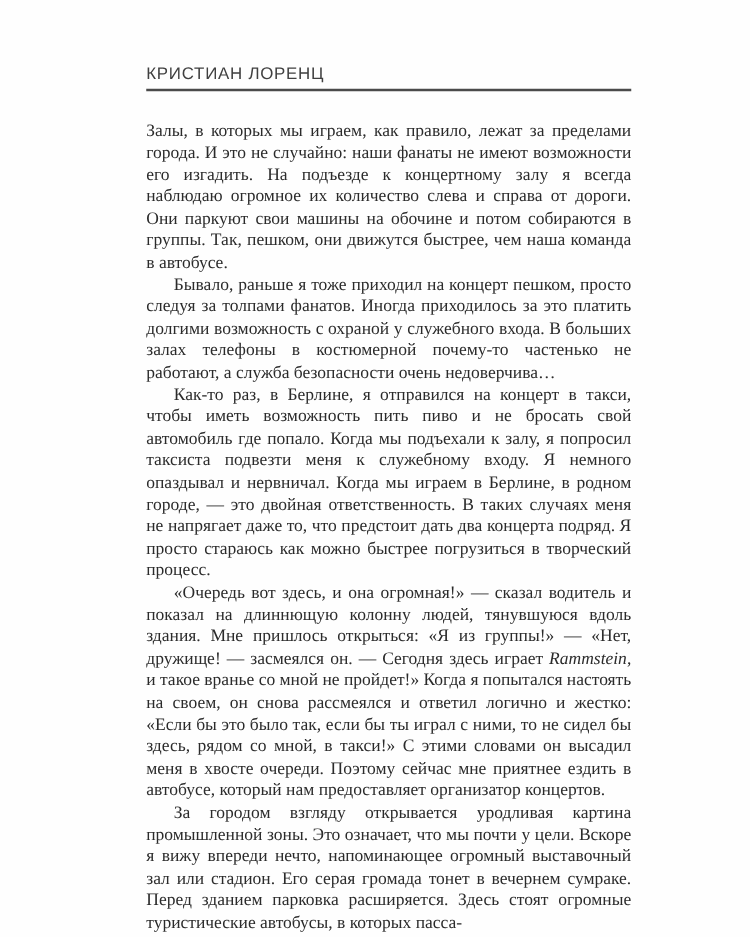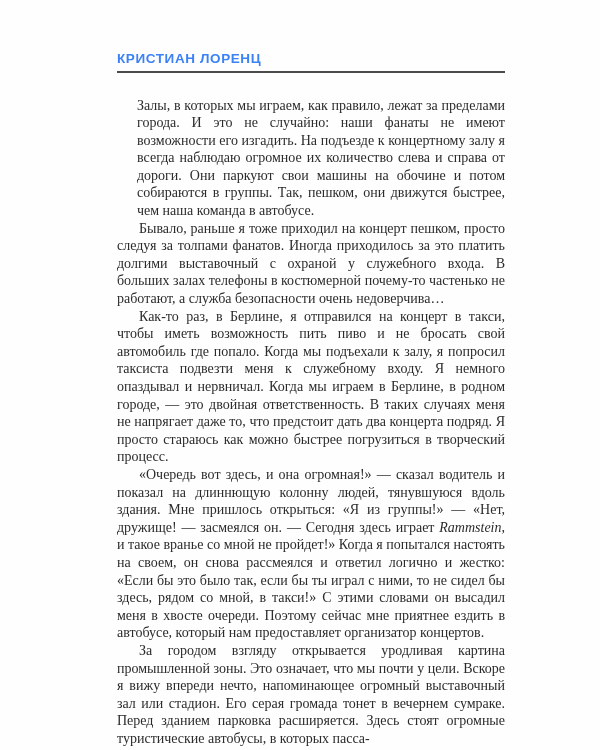--- a/index.html
+++ b/index.html
@@ -12,23 +12,23 @@
     width: 600px;
     height: 750px;
     background: #fefefe;
     box-sizing: border-box;
     padding: 52px 95px 0 117px;
     overflow: hidden;
   }
   .running-title {
     font-family: "Liberation Sans", sans-serif;
     font-size: 13.5px;
-    font-weight: 700;
+    font-weight: 400;
     letter-spacing: 0.6px;
-    color: #3b82f6;
+    color: #404040;
     line-height: 1;
   }
   .header-rule {
     height: 2px;
     background: #4b4b4b;
     margin-top: 5px;
   }
   .body-text {
     margin-top: 24px;
   }
@@ -36,38 +36,37 @@
     font-family: "Liberation Serif", "DejaVu Serif", serif;
     font-size: 14px;
     line-height: 17.6px;
     color: #2b2b2b;
     text-align: justify;
     margin: 0;
     text-indent: 22px;
   }
   .body-text p.no-indent {
     text-indent: 0;
-    margin-left: 20px;
   }
   .body-text i {
     font-style: italic;
     margin-top: 14px;
   }
 </style>
 </head>
 <body>
 
 <div class="page">
 
   <header>
     <div class="running-title">КРИСТИАН ЛОРЕНЦ</div>
     <div class="header-rule"></div>
   </header>
 
   <main class="body-text">
     <p class="no-indent">Залы, в которых мы играем, как правило, лежат за пределами города. И это не случайно: наши фанаты не имеют возможности его изгадить. На подъезде к концертному залу я всегда наблюдаю огромное их количество слева и справа от дороги. Они паркуют свои машины на обочине и потом собираются в группы. Так, пешком, они движутся быстрее, чем наша команда в автобусе.</p>
-    <p>Бывало, раньше я тоже приходил на концерт пешком, просто следуя за толпами фанатов. Иногда приходилось за это платить долгими выставочный с охраной у служебного входа. В больших залах телефоны в костюмерной почему-то частенько не работают, а служба безопасности очень недоверчива…</p>
+    <p>Бывало, раньше я тоже приходил на концерт пешком, просто следуя за толпами фанатов. Иногда приходилось за это платить долгими возможность с охраной у служебного входа. В больших залах телефоны в костюмерной почему-то частенько не работают, а служба безопасности очень недоверчива…</p>
     <p>Как-то раз, в Берлине, я отправился на концерт в такси, чтобы иметь возможность пить пиво и не бросать свой автомобиль где попало. Когда мы подъехали к залу, я попросил таксиста подвезти меня к служебному входу. Я немного опаздывал и нервничал. Когда мы играем в Берлине, в родном городе, — это двойная ответственность. В таких случаях меня не напрягает даже то, что предстоит дать два концерта подряд. Я просто стараюсь как можно быстрее погрузиться в творческий процесс.</p>
     <p><span>«Очередь вот здесь, и она огромная!» — сказал водитель и показал на длиннющую колонну людей, тянувшуюся вдоль здания. Мне пришлось открыться: «Я из группы!» — «Нет, дружище! — засмеялся он. — Сегодня здесь играет </span><i>Rammstein</i><span>, и такое вранье со мной не пройдет!» Когда я попытался настоять на своем, он снова рассмеялся и ответил логично и жестко: «Если бы это было так, если бы ты играл с ними, то не сидел бы здесь, рядом со мной, в такси!» С этими словами он высадил меня в хвосте очереди. Поэтому сейчас мне приятнее ездить в автобусе, который нам предоставляет организатор концертов.</span></p>
     <p>За городом взгляду открывается уродливая картина промышленной зоны. Это означает, что мы почти у цели. Вскоре я вижу впереди нечто, напоминающее огромный выставочный зал или стадион. Его серая громада тонет в вечернем сумраке. Перед зданием парковка расширяется. Здесь стоят огромные туристические автобусы, в которых пасса-</p>
   </main>
 
 </div>
 
 </body></html>

